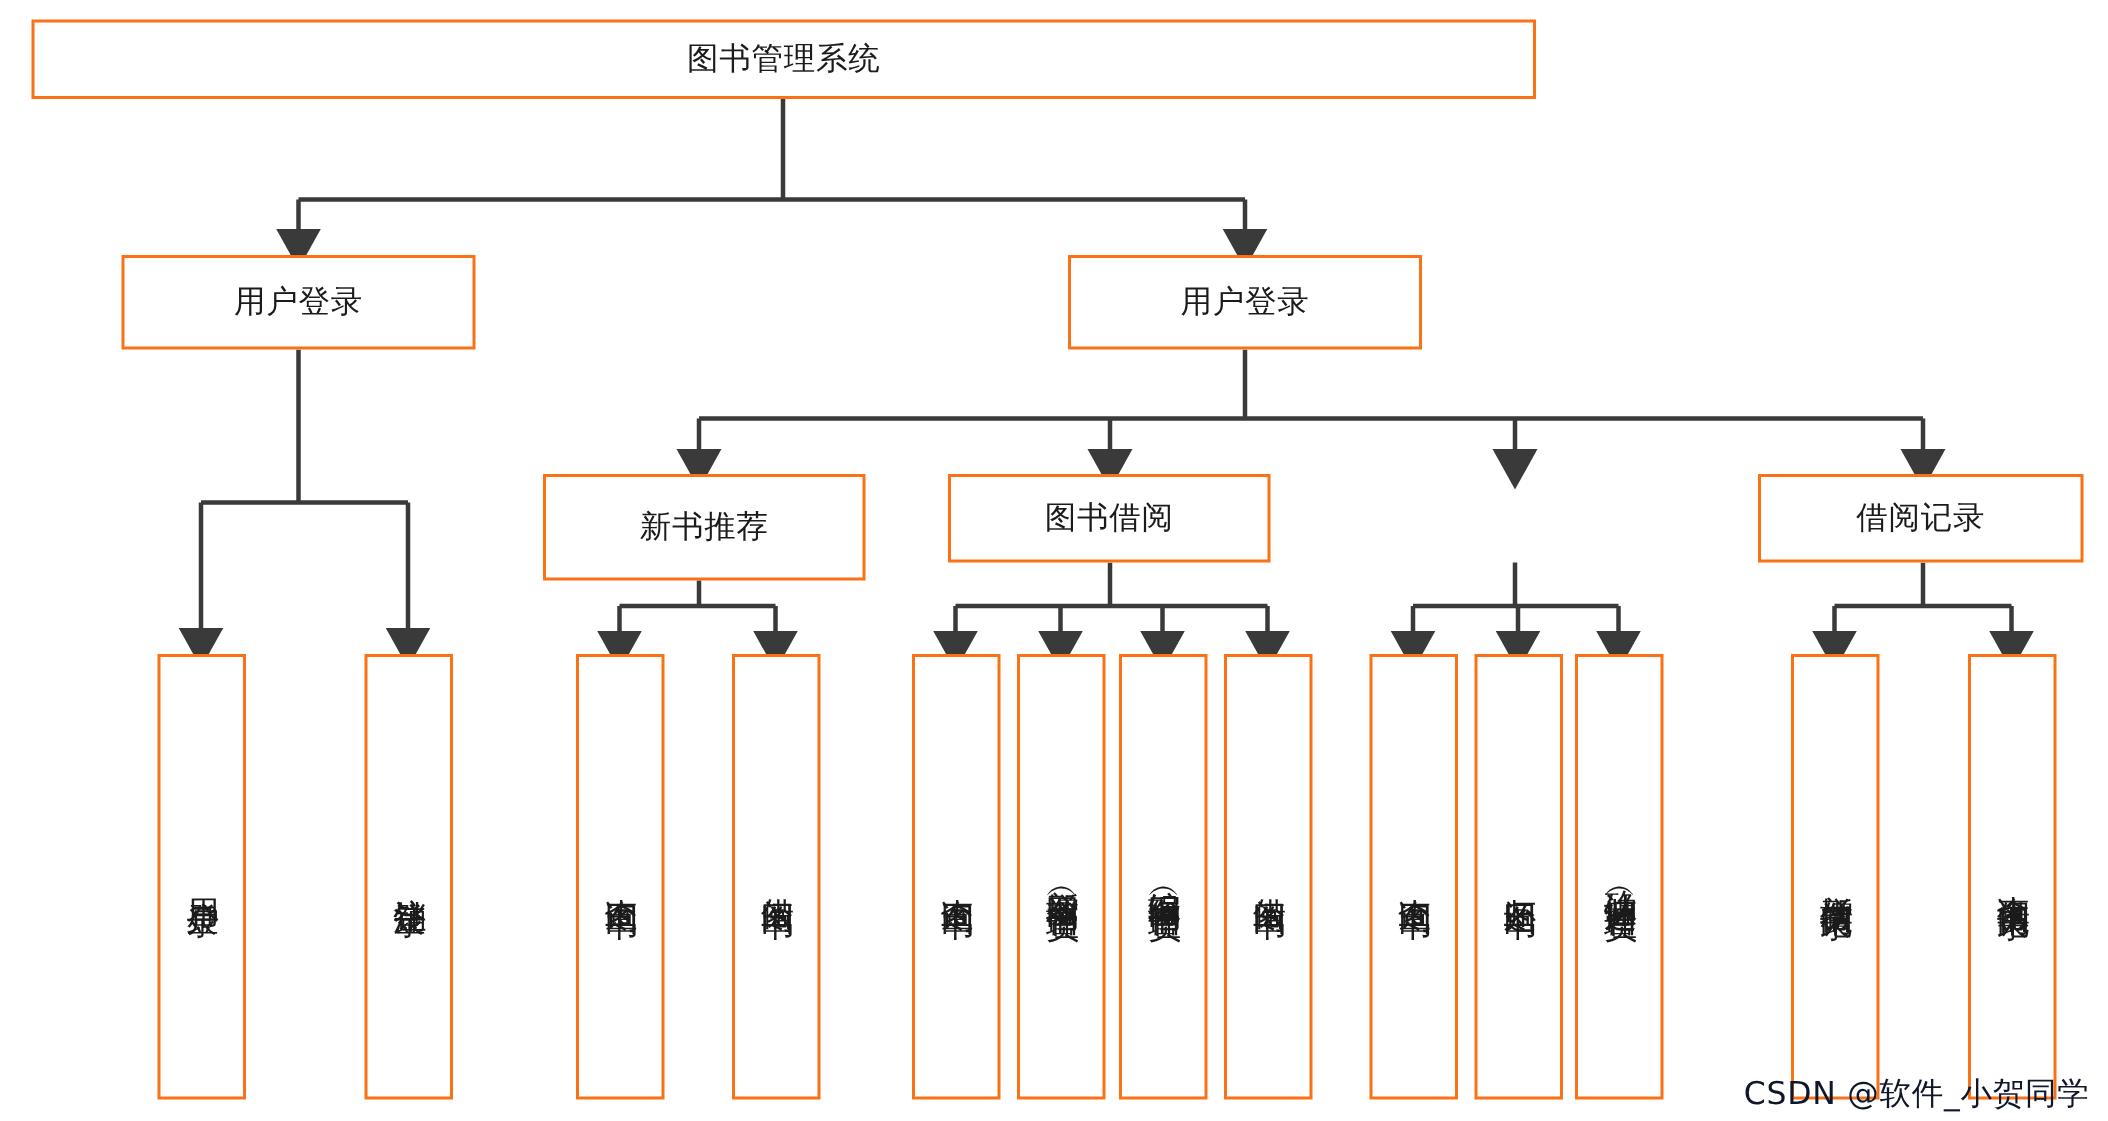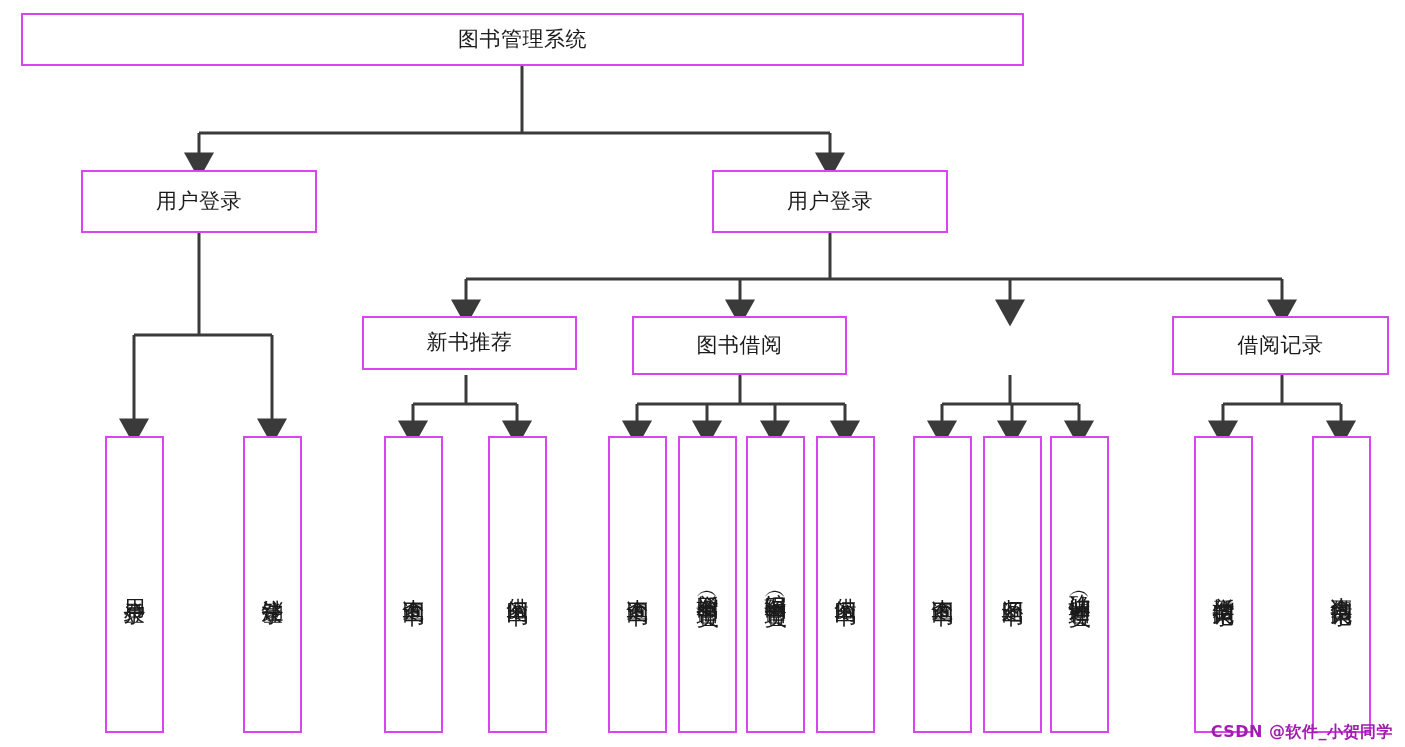--- a/index.html
+++ b/index.html
@@ -23,21 +23,21 @@
     position: absolute;
     left: 0;
     top: 0;
     width: 1405px;
     height: 747px;
   }
   .node {
     position: absolute;
     box-sizing: border-box;
     background: #ffffff;
-    border: 2px solid #d946ef;
+    border: 2px solid #f97316;
     display: flex;
     align-items: center;
     justify-content: center;
     color: #1b1b1b;
     overflow: hidden;
   }
   .node .label {
     display: block;
     text-align: center;
     line-height: 1.22;
@@ -57,26 +57,25 @@
     font-size: 22px;
     line-height: 1.08;
     letter-spacing: 2px;
     white-space: nowrap;
     max-height: 100%;
   }
   #watermark {
     position: absolute;
     right: 12px;
     bottom: 4px;
-    font-size: 16px;
-    color: #a21caf;
+    font-size: 21px;
+    color: #0f172a;
     white-space: nowrap;
     letter-spacing: 0.5px;
     pointer-events: none;
-    font-weight: bold;
   }
 </style>
 </head>
 <body>
 
 <div id="diagram-root">
 
   <svg class="layer" viewBox="0 0 1405 747">
     <defs>
       <marker id="arrowhead" markerWidth="11" markerHeight="11" refX="1.2" refY="5" orient="auto" markerUnits="strokeWidth">
@@ -131,21 +130,21 @@
     <span class="label">图书管理系统</span>
   </div>
 
   <div class="node horiz" style="left:81px; top:170px; width:236px; height:63px;">
     <span class="label">用户登录</span>
   </div>
   <div class="node horiz" style="left:712px; top:170px; width:236px; height:63px;">
     <span class="label">用户登录</span>
   </div>
 
-  <div class="node horiz" style="left:362px; top:316px; width:215px; height:54px;">
+  <div class="node horiz" style="left:362px; top:316px; width:215px; height:71px;">
     <span class="label">新书推荐</span>
   </div>
   <div class="node horiz" style="left:632px; top:316px; width:215px; height:59px;">
     <span class="label">图书借阅</span>
   </div>
   <div class="node horiz" style="left:1172px; top:316px; width:217px; height:59px;">
     <span class="label">借阅记录</span>
   </div>
 
   <div class="node vert" style="left:105px; top:436px; width:59px; height:297px;">

